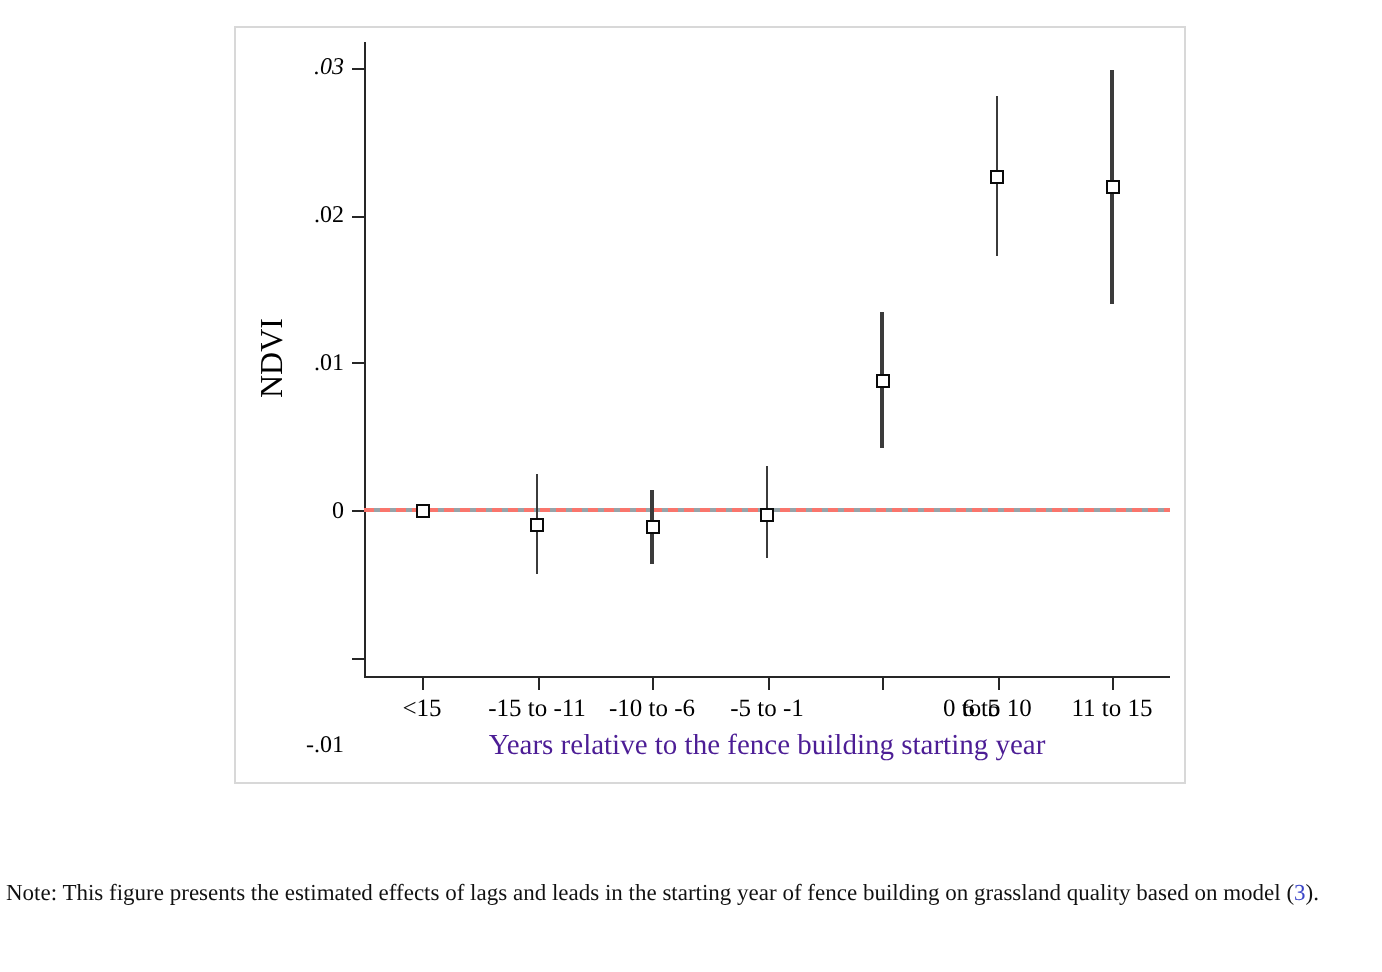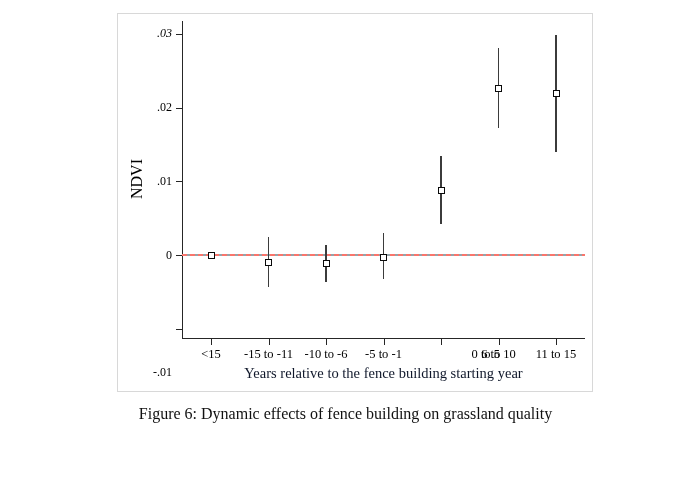--- a/index.html
+++ b/index.html
@@ -26,21 +26,21 @@
     position:absolute; top:332px; width:90px; height:16px; line-height:16px;
     text-align:center; font-size:12.5px; color:#000;
   }
   .y-title{
     position:absolute; left:-21px; top:156px; width:80px; height:18px;
     line-height:18px; text-align:center; font-size:16px; color:#000;
     transform:rotate(-90deg);
   }
   .x-title{
     position:absolute; left:64px; top:350px; width:403px; height:19px;
-    line-height:19px; text-align:center; font-size:14.5px; color:#0f172a;
+    line-height:19px; text-align:center; font-size:14.5px; color:#4c1d95;
   }
   .zero-line{position:absolute; left:64px; width:403px; height:2px;}
   .errbar{position:absolute; width:1.5px; background:#3b3b3b;}
   .marker{
     position:absolute; width:7px; height:7px; box-sizing:border-box;
     border:1.3px solid #0a0a0a; background:#ffffff;
   }
   .caption{
     position:absolute; left:0; top:405px; width:691px; height:24px;
     text-align:center; font-size:16px; color:#111;
@@ -102,16 +102,16 @@
         <div class="marker" style="left: 147px; top: 244.9px; border-color: rgb(10, 10, 10); background: rgb(255, 255, 255);"></div>
         <div class="marker" style="left: 204.5px; top: 245.6px; border-color: rgb(10, 10, 10); background: rgb(255, 255, 255);"></div>
         <div class="marker" style="left: 262px; top: 239.7px; border-color: rgb(10, 10, 10); background: rgb(255, 255, 255);"></div>
         <div class="marker" style="left: 319.5px; top: 172.6px; border-color: rgb(10, 10, 10); background: rgb(255, 255, 255);"></div>
         <div class="marker" style="left: 377px; top: 70.9px; border-color: rgb(10, 10, 10); background: rgb(255, 255, 255);"></div>
         <div class="marker" style="left: 434.5px; top: 76.1px; border-color: rgb(10, 10, 10); background: rgb(255, 255, 255);"></div>
       </div>
     <div class="x-title">Years relative to the fence building starting year</div>
   </div>
 
-  <div class="caption">Figure 6: Dynamic effects of fence building on grassland quality</div>
 
+  <p class="note"><span>Note: This figure presents the estimated effects of lags and leads in the starting year of fence building on grassland quality based on model (</span><a class="ref-link">3</a><span>).</span></p>
 
 </div>
 
 </body></html>

